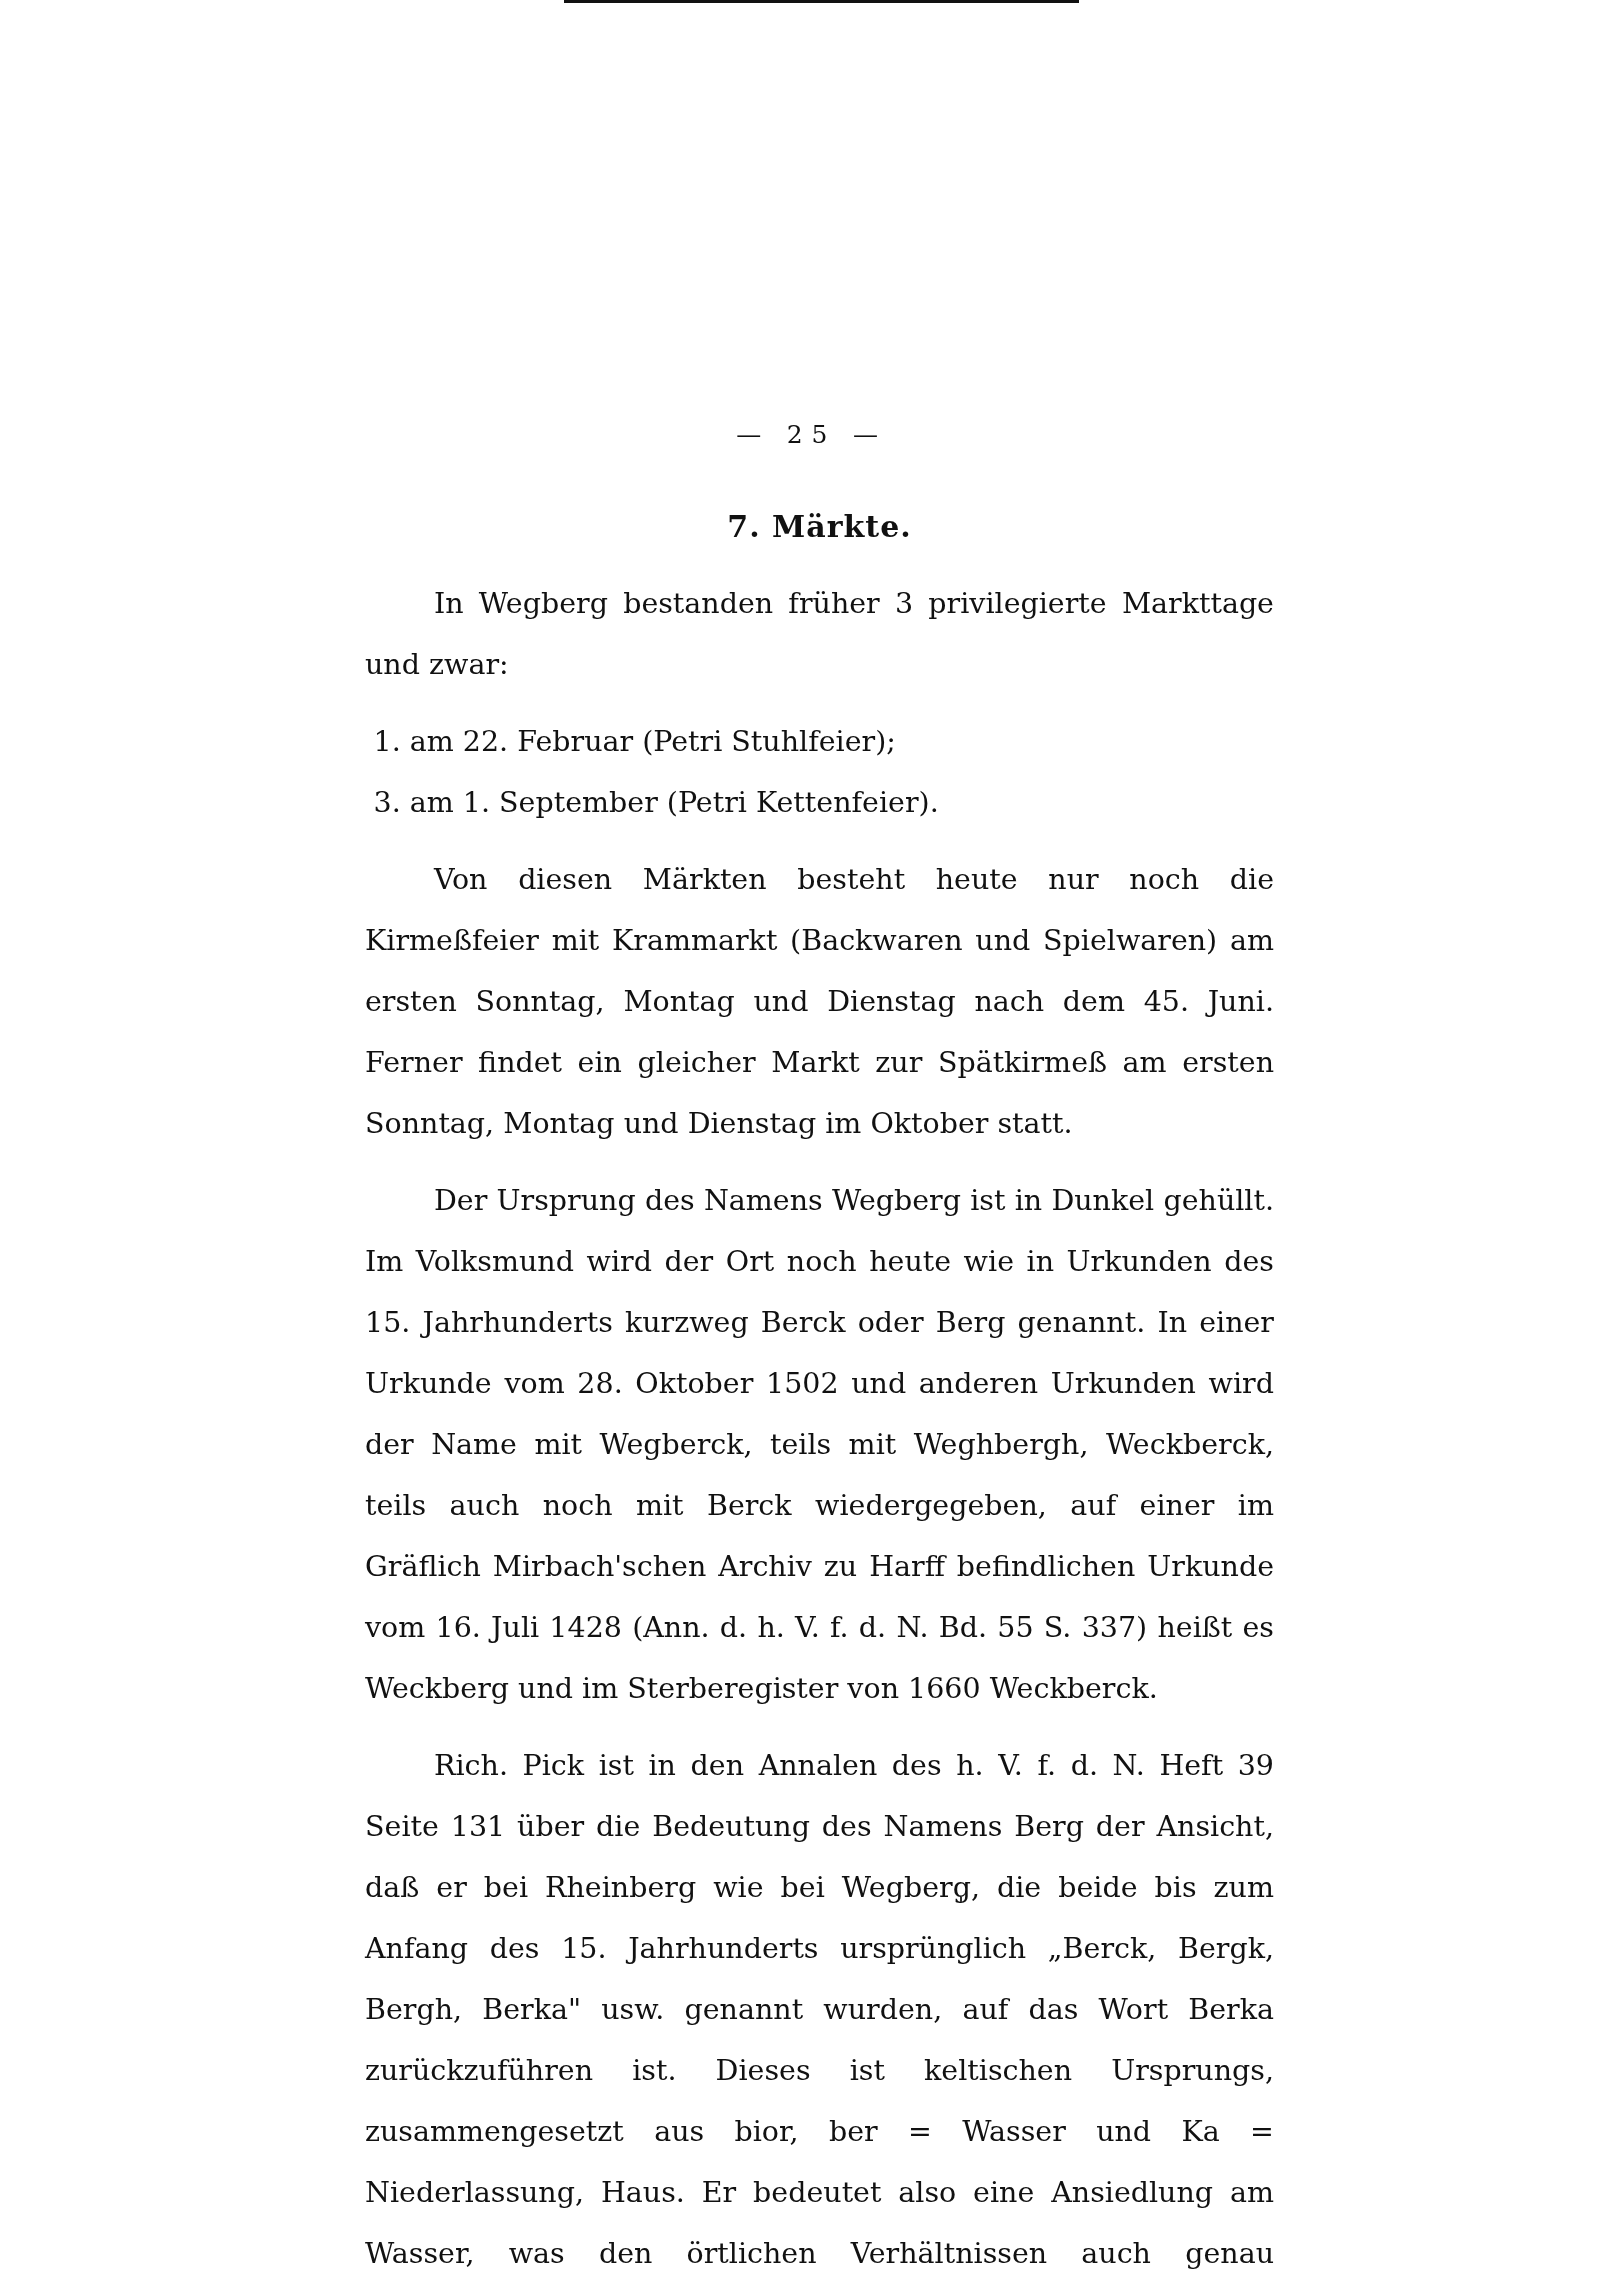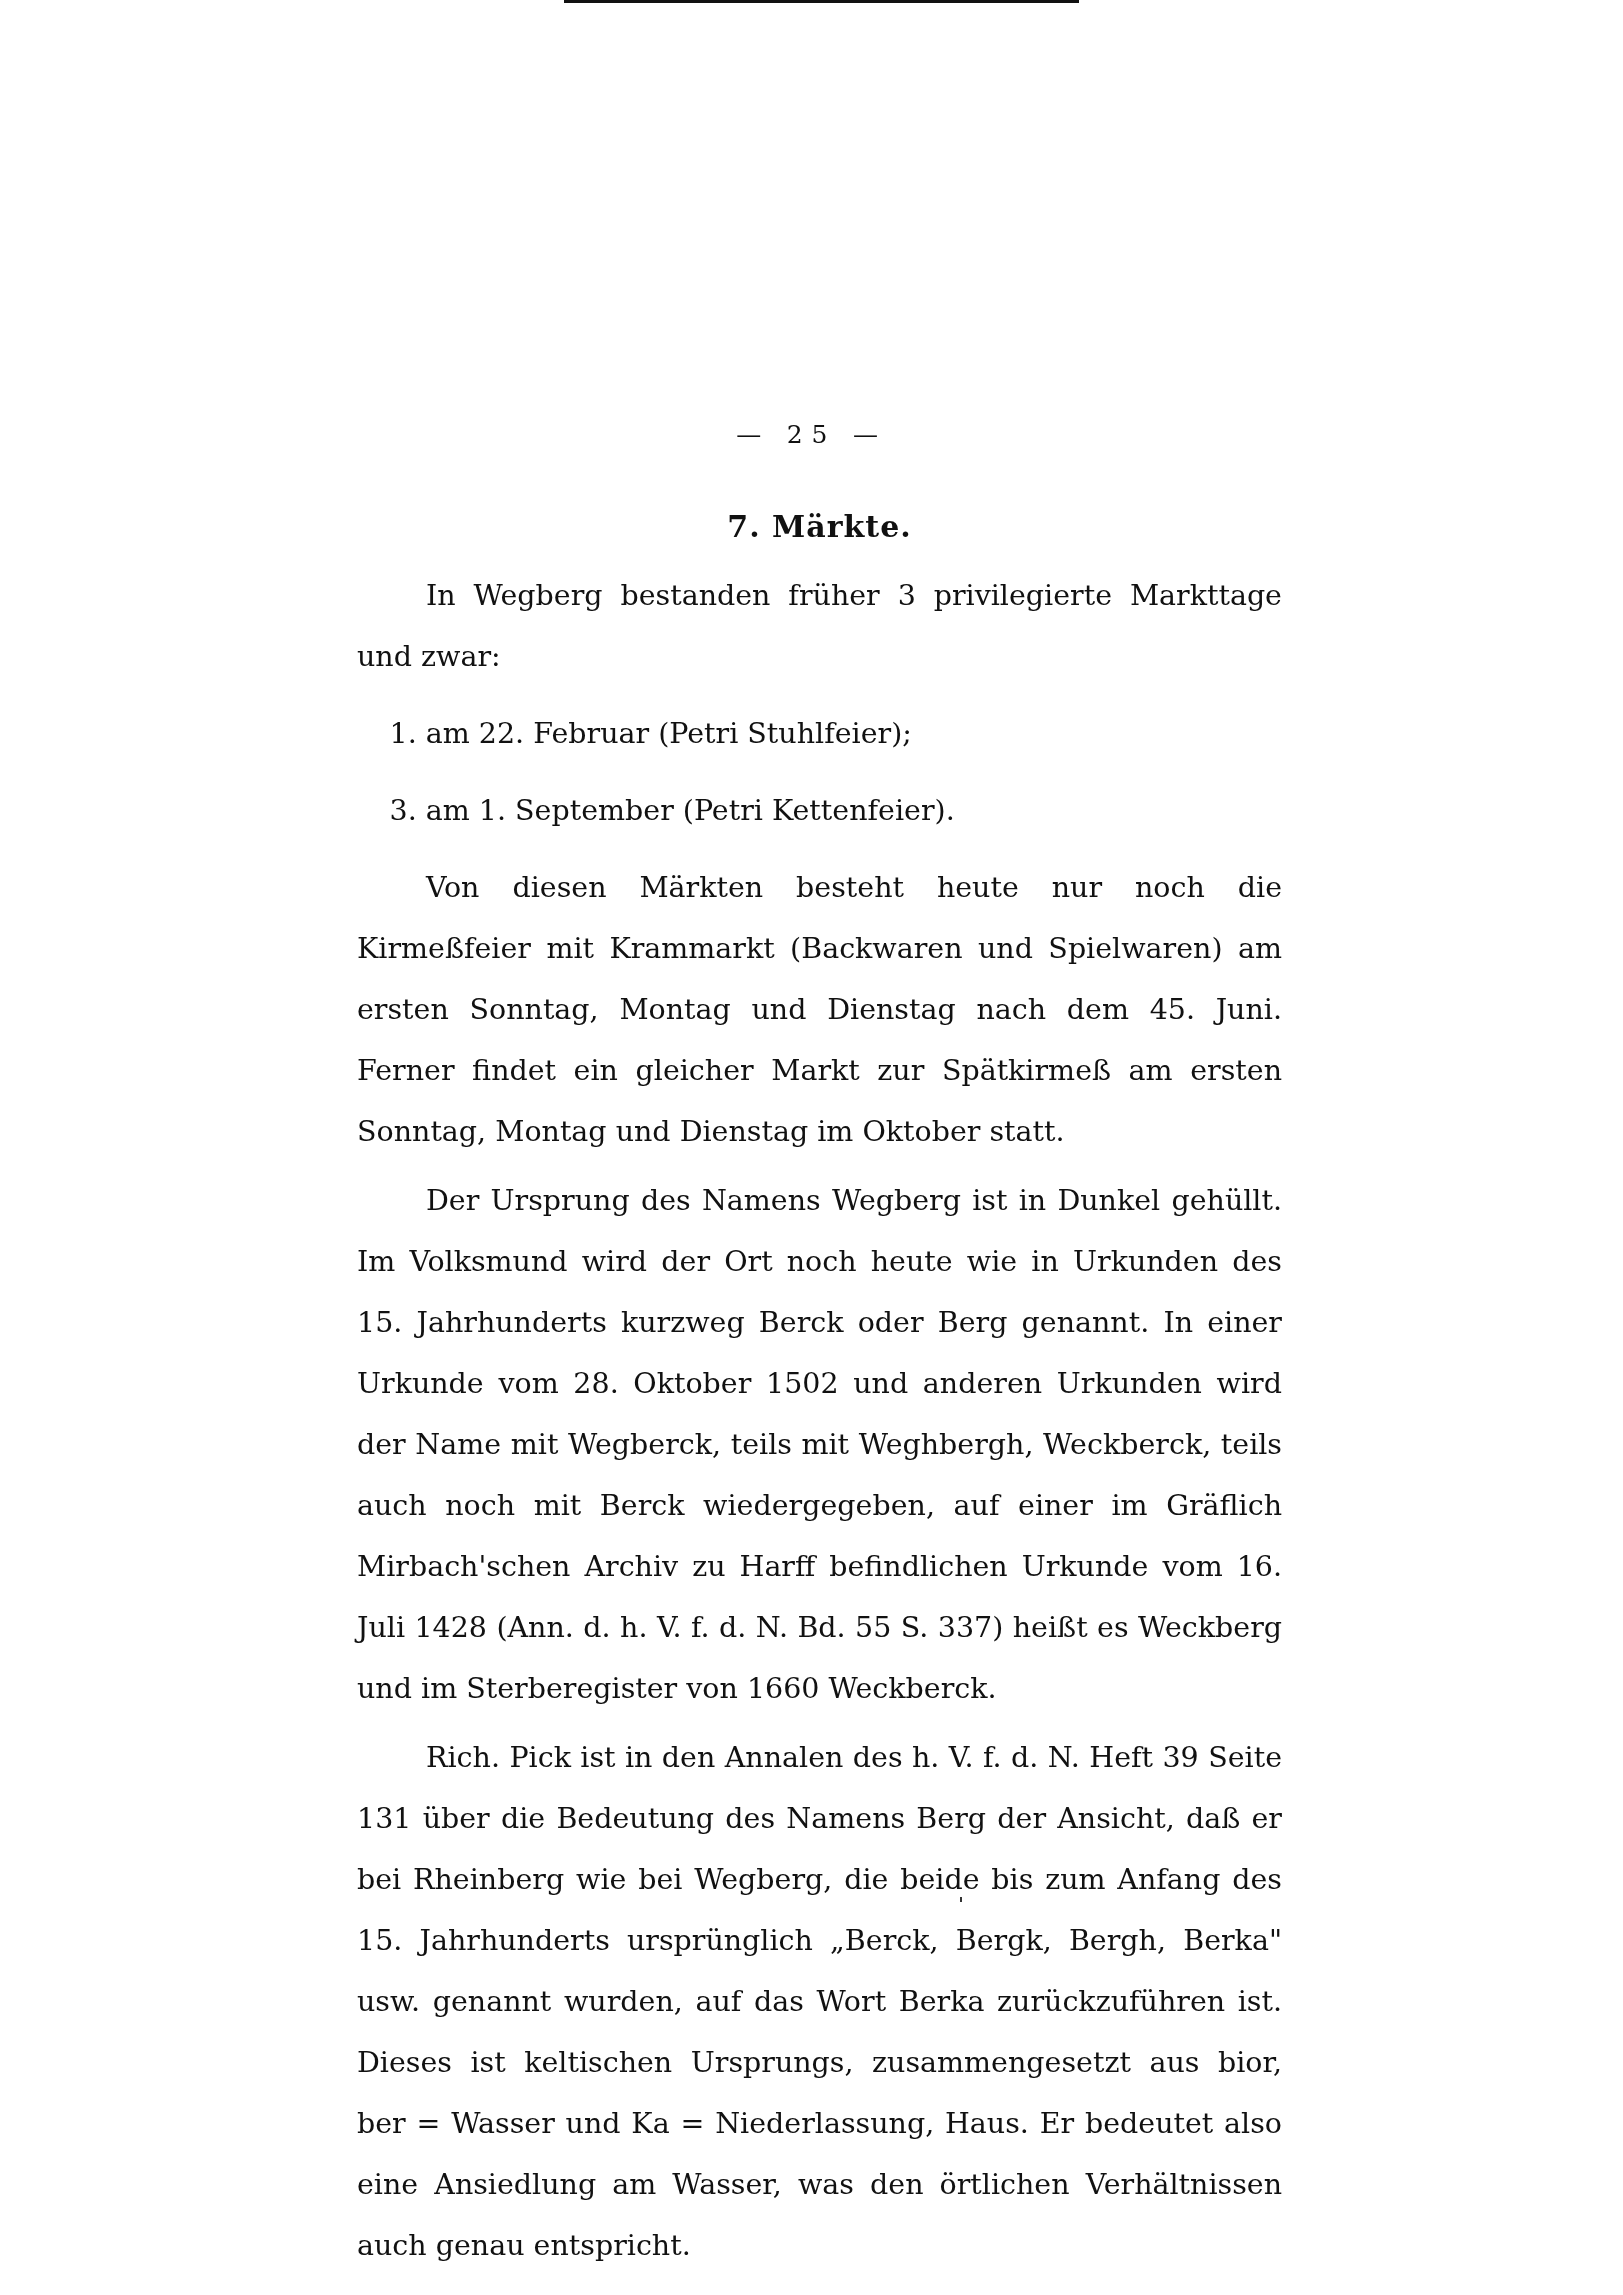--- a/index.html
+++ b/index.html
@@ -43,31 +43,31 @@
     .section-title {
       text-align: center;
       font-weight: bold;
       letter-spacing: 1px;
       margin: 0;
       font-size: 30px;
     }
     .section-title.first { margin-bottom: 0; }
     .section-title.second { margin-top: 64px; margin-bottom: 5.9px; }
     p {
-      margin: 8px;
+      margin: 16px;
       text-align: justify;
       text-align-last: left;
     }
     p.indent { text-indent: 69px; }
     ol.markets {
       list-style: none;
       margin: 0;
       padding: 0 0 0 24.5px;
     }
-    ol.markets li { margin: 16px; }
+    ol.markets li { margin: 0; }
     .pencil-dot {
       position: absolute;
       left: 960px;
       top: 1897px;
       width: 1.5px;
       height: 4.9px;
       background: #333333;
     }
   </style>
 </head>

